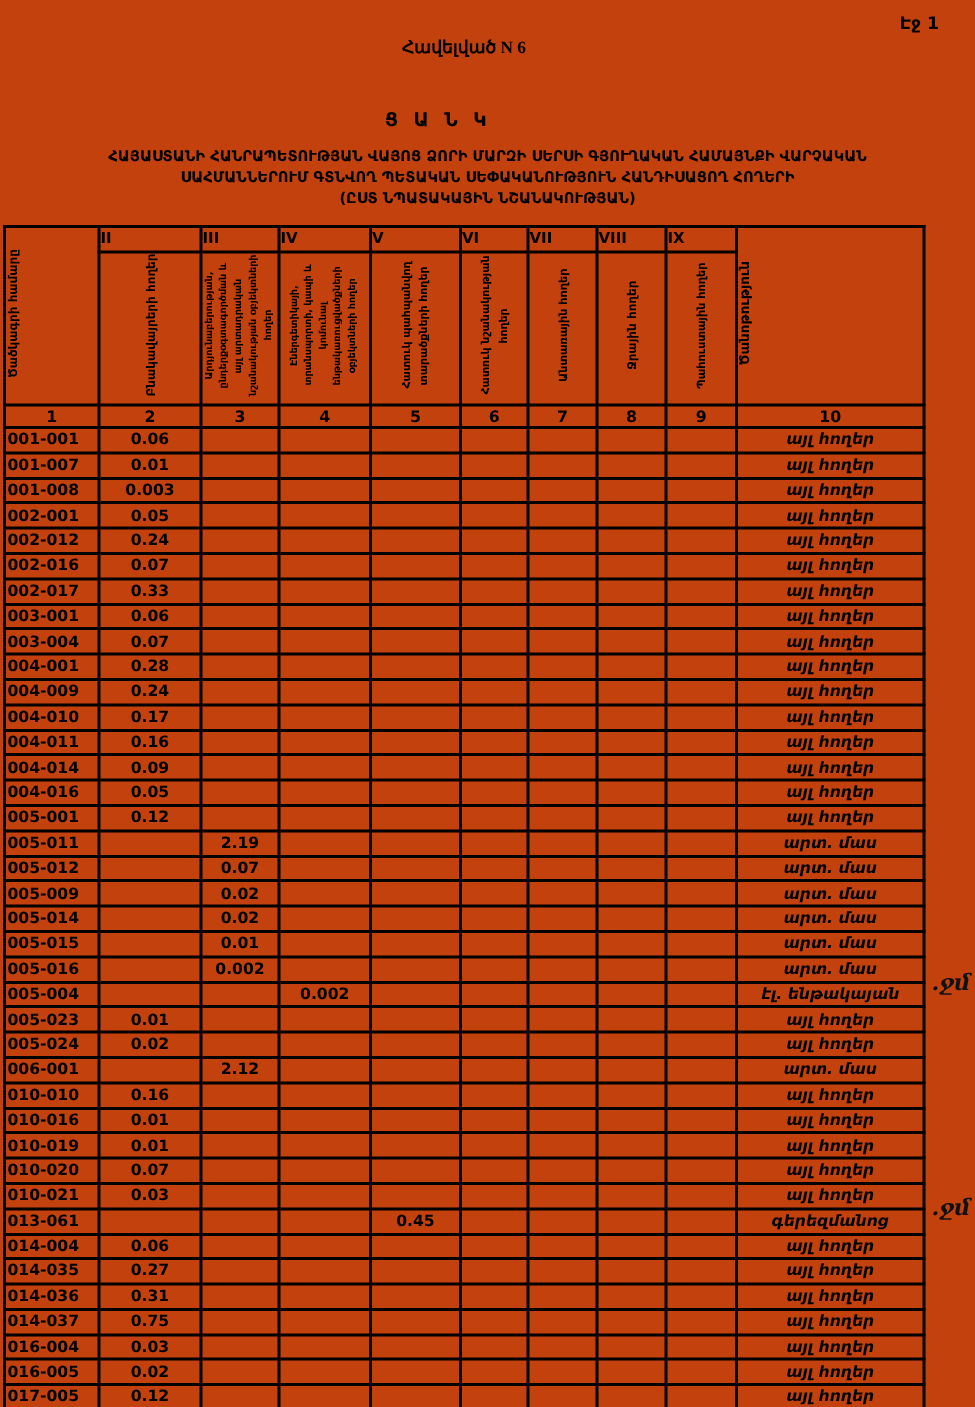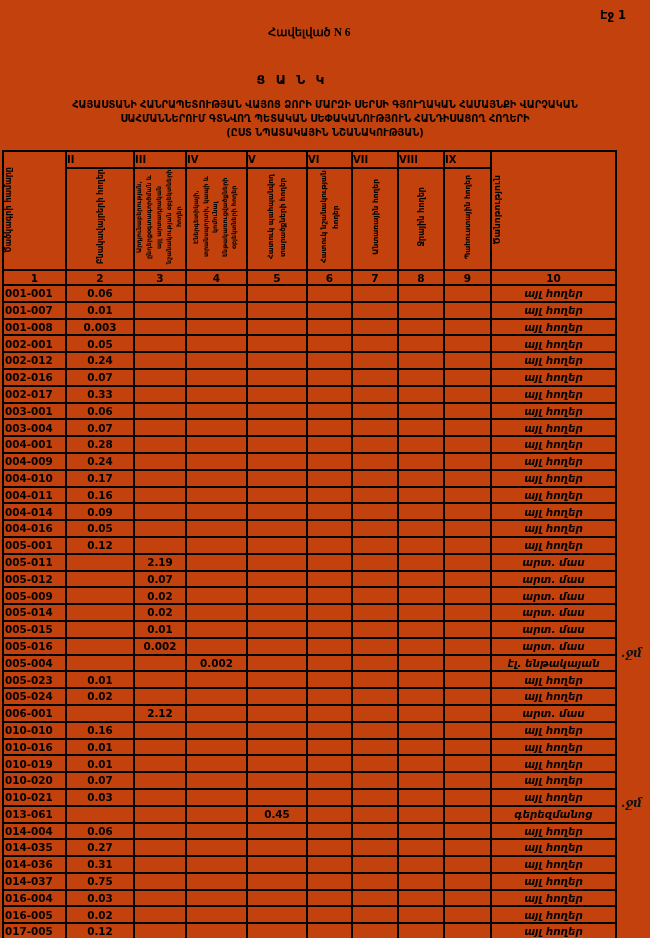--- a/index.html
+++ b/index.html
@@ -22,21 +22,21 @@
   td.code{text-align:left;padding-left:3px;}
   td.val{text-align:center;}
   td.note{text-align:center;padding-left:3px;font-size:10px;font-style:italic;}
   .vtext{display:inline-block;writing-mode:vertical-rl;transform:rotate(180deg);
          max-height:96px;font-weight:bold;}
   .vspan2 .vtext{max-height:112px;}
   .v0{font-size:8px;} .v1{font-size:8px;}
   .v2{font-size:6.4px;line-height:1.55;} .v3{font-size:6.4px;line-height:1.5;}
   .v4{font-size:7.3px;line-height:1.6;} .v5{font-size:7.3px;line-height:1.6;}
   .v6{font-size:7.5px;} .v7{font-size:8px;} .v8{font-size:7.5px;} .v9{font-size:9px;}
-  .mnote{position:absolute;left:621px;width:28px;font-size:12px;font-style:italic;
+  .mnote{position:absolute;left:621px;width:28px;font-size:15px;font-style:italic;
          font-family:"DejaVu Serif",serif;font-weight:bold;color:#111;}
   .mnote1{top:646px;} .mnote2{top:796px;}
 </style>
 </head>
 <body>
 
 <div class="page">
   <div class="page-num">Էջ 1</div>
 
   <div class="appendix">

